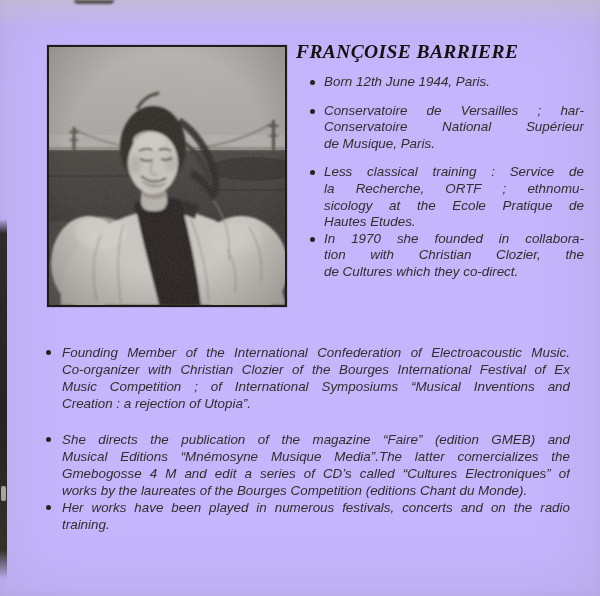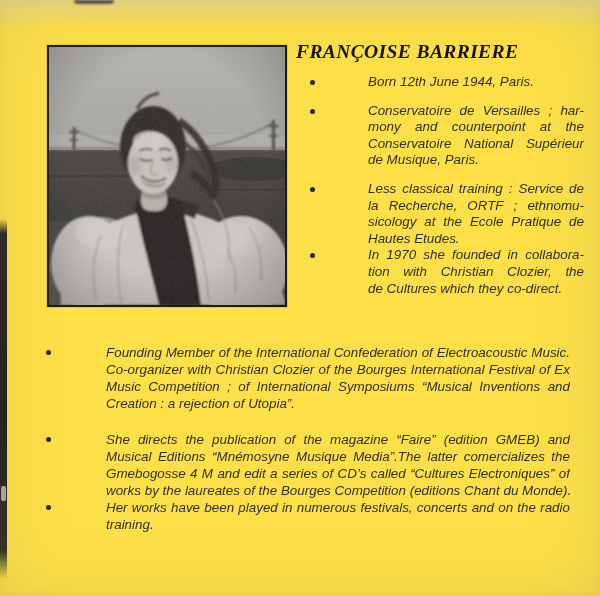--- a/index.html
+++ b/index.html
@@ -2,21 +2,21 @@
 <html><head>
 <meta charset="utf-8">
 <style>
   html,body{margin:0;padding:0;}
   body{
     width:600px;height:596px;position:relative;overflow:hidden;
     background:#efece6;
     font-family:"Liberation Sans",sans-serif;
     color:#343230;
   }
-  .page{position:absolute;inset:0;background:#fde047;
+  .page{position:absolute;inset:0;background:#c4b5fd;
     box-shadow:inset 0 0 70px rgba(110,104,92,.15), inset 0 0 8px rgba(110,104,92,.08);}
   .page::before{content:"";position:absolute;left:0;right:0;top:0;height:30px;
     background:linear-gradient(rgba(205,200,191,.45),rgba(205,200,191,0));pointer-events:none;}
 
   
   .top-smudge{position:absolute;left:74px;top:0;width:40px;height:4px;
     background:#55524e;border-radius:0 0 4px 4px;filter:blur(1px);}
   .edge-strip{position:absolute;left:0;top:219px;width:7px;height:360px;
     background:linear-gradient(to bottom,rgba(43,40,37,0) 0,#2e2b28 4%,#262421 55%,#343128 92%,rgba(43,40,37,0) 100%);
     filter:blur(.4px);}
@@ -31,21 +31,21 @@
   
   .title{position:absolute;left:296px;top:41px;margin:0;
     font-family:"Liberation Serif",serif;font-style:italic;font-weight:700;
     font-size:19.5px;letter-spacing:.4px;color:#14120e;white-space:nowrap;}
 
   
   .col{position:absolute;}
   .col-right{left:310px;top:74px;width:274px;}
   .col-bottom{left:46px;top:344px;width:524px;}
 
-  .bullet{display:flex;align-items:flex-start;gap:44px;}
+  .bullet{display:flex;align-items:flex-start;}
   .col-right .bullet{margin-bottom:12px;}
   .col-right .bullet.tight{margin-bottom:0;}
   .col-bottom .bullet{margin-bottom:19px;}
   .col-bottom .bullet.b6{margin-bottom:0;}
   .dot{flex:0 0 auto;width:5px;height:5px;border-radius:50%;background:#262420;margin:6px 9px 0 0;}
   .col-bottom .dot{margin-right:11px;}
   .btxt{flex:1 1 auto;min-width:0;}
   .line{font-style:italic;font-size:13.4px;line-height:16.6px;color:#312f2c;
     text-align:justify;text-align-last:justify;white-space:nowrap;overflow:hidden;}
   .col-bottom .line{line-height:17px;}
@@ -183,21 +183,20 @@
     <div class="bullet">
       <span class="dot"></span>
       <div class="btxt">
         <div class="line last">Born 12th June 1944, Paris.</div>
       </div>
     </div>
     <div class="bullet">
       <span class="dot"></span>
       <div class="btxt">
         <div class="line">Conservatoire de Versailles ; har-</div>
-        <div class="line">mony and counterpoint at the</div>
         <div class="line">Conservatoire National Supérieur</div>
         <div class="line last">de Musique, Paris.</div>
       </div>
     </div>
     <div class="bullet tight">
       <span class="dot"></span>
       <div class="btxt">
         <div class="line">Less classical training : Service de</div>
         <div class="line">la Recherche, ORTF ; ethnomu-</div>
         <div class="line">sicology at the Ecole Pratique de</div>

